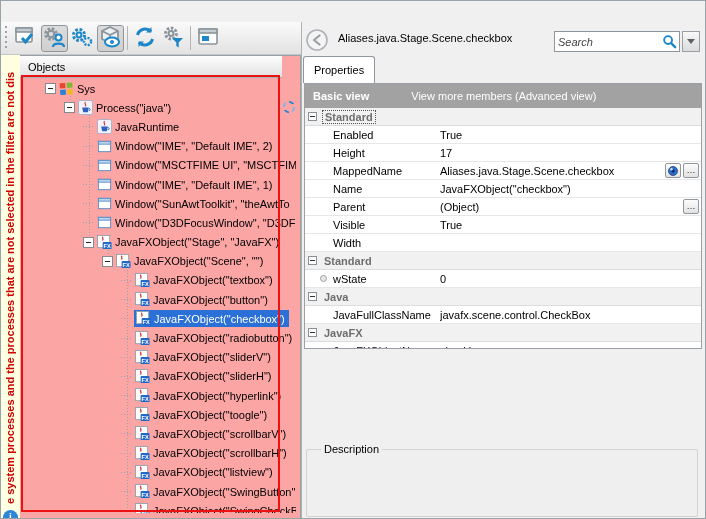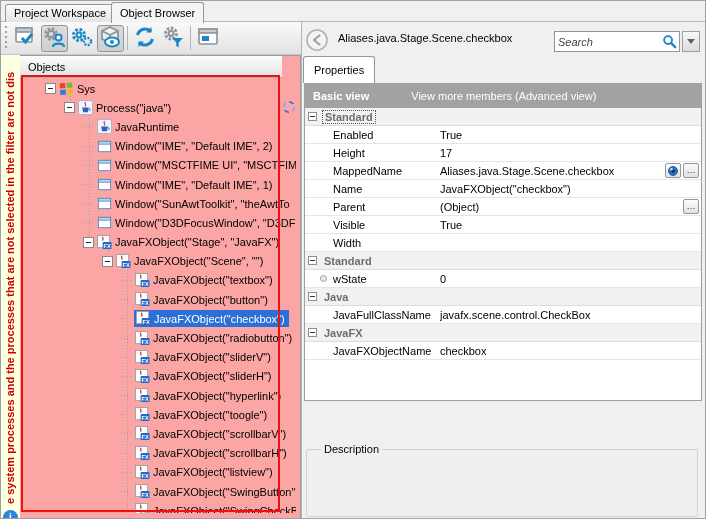--- a/index.html
+++ b/index.html
@@ -69,21 +69,21 @@
   .searchdrop{position:absolute;left:380px;top:9px;width:18px;height:21px;background:linear-gradient(#f8f8f8,#dcdcdc);
               border:1px solid #9aa0a6;cursor:pointer;padding:0;}
   .searchdrop i{display:block;width:0;height:0;margin:0 auto;border-left:4px solid transparent;border-right:4px solid transparent;border-top:5px solid #5c6268;}
   .rtabs{position:absolute;left:0;top:34px;width:100%;height:27px;}
   .rtab{position:absolute;top:3px;height:24px;padding:4px 10px 0 10px;background:linear-gradient(#f6f6f6,#e2e2e2);
         border:1px solid #8f969c;border-bottom:none;border-radius:3px 3px 0 0;cursor:default;}
   .rtab.active{top:0;height:27px;padding-top:7px;background:#fff;z-index:2;}
   #rtab-properties{left:1px;}
   #rtab-methods{left:66px;}
   
-  .grid{position:absolute;left:2px;top:61px;width:398px;height:318px;background:#fff;border:1px solid #9aa0a6;overflow:hidden;}
+  .grid{position:absolute;left:2px;top:61px;width:398px;height:266px;background:#fff;border:1px solid #9aa0a6;overflow:hidden;}
   .viewbar{height:24px;background:#a2a2a2;display:flex;align-items:center;color:#fff;}
   .viewbar .vb-left{font-weight:bold;margin-left:8px;}
   .viewbar a{color:#fff;margin-left:42px;cursor:pointer;}
   .grow{height:18px;display:flex;align-items:center;border-bottom:1px solid #dcdcdc;background:#f1f1f1;position:relative;}
   .grow .exp2{width:9px;height:9px;min-width:9px;border:1px solid #8a9096;background:#fff;margin-left:3px;}
   .grow .exp2 i{display:block;width:5px;height:1px;background:#333;margin:3px auto 0;}
   .grow .gname{font-weight:bold;color:#6e6e6e;margin-left:5px;padding:0 2px;}
   .grow .gname.focus{border:1px dotted #555;}
   .prow{height:18px;display:flex;align-items:center;border-bottom:1px solid #e6e6e6;position:relative;background:#fff;}
   .plabel{position:absolute;left:28px;}
@@ -95,24 +95,20 @@
   
   .descbox{position:absolute;left:4px;top:421px;width:392px;height:74px;border:1px solid #d2d2d2;border-radius:2px;
            background:#efefef;margin:0;padding:0 6px;}
   .descbox legend{padding:0 3px;margin-left:8px;}
 </style>
 </head>
 <body>
 
 <div class="screen">
 
-  <div class="tabstrip">
-    <div class="dtab" id="tab-pw">Project Workspace</div>
-    <div class="dtab active" id="tab-ob">Object Browser</div>
-  </div>
 
   <div class="toolbar">
     <div class="grip"></div>
     <div id="toolbar-buttons" style="display:flex;align-items:center;">
         <button class="tbtn">
           <span><svg viewBox="0 0 24 24" width="24" height="24">
               <rect x="2" y="3" width="16" height="14" rx="1.5" fill="#ffffff" stroke="#8b949c" stroke-width="1.6"></rect>
               <rect x="2" y="3" width="16" height="4" fill="#c7ccd1" stroke="#8b949c" stroke-width="1.6"></rect>
               <path d="M8 13 l3.5 4 6.5 -8" fill="none" stroke="#1c86c8" stroke-width="3"></path>
             </svg></span>

